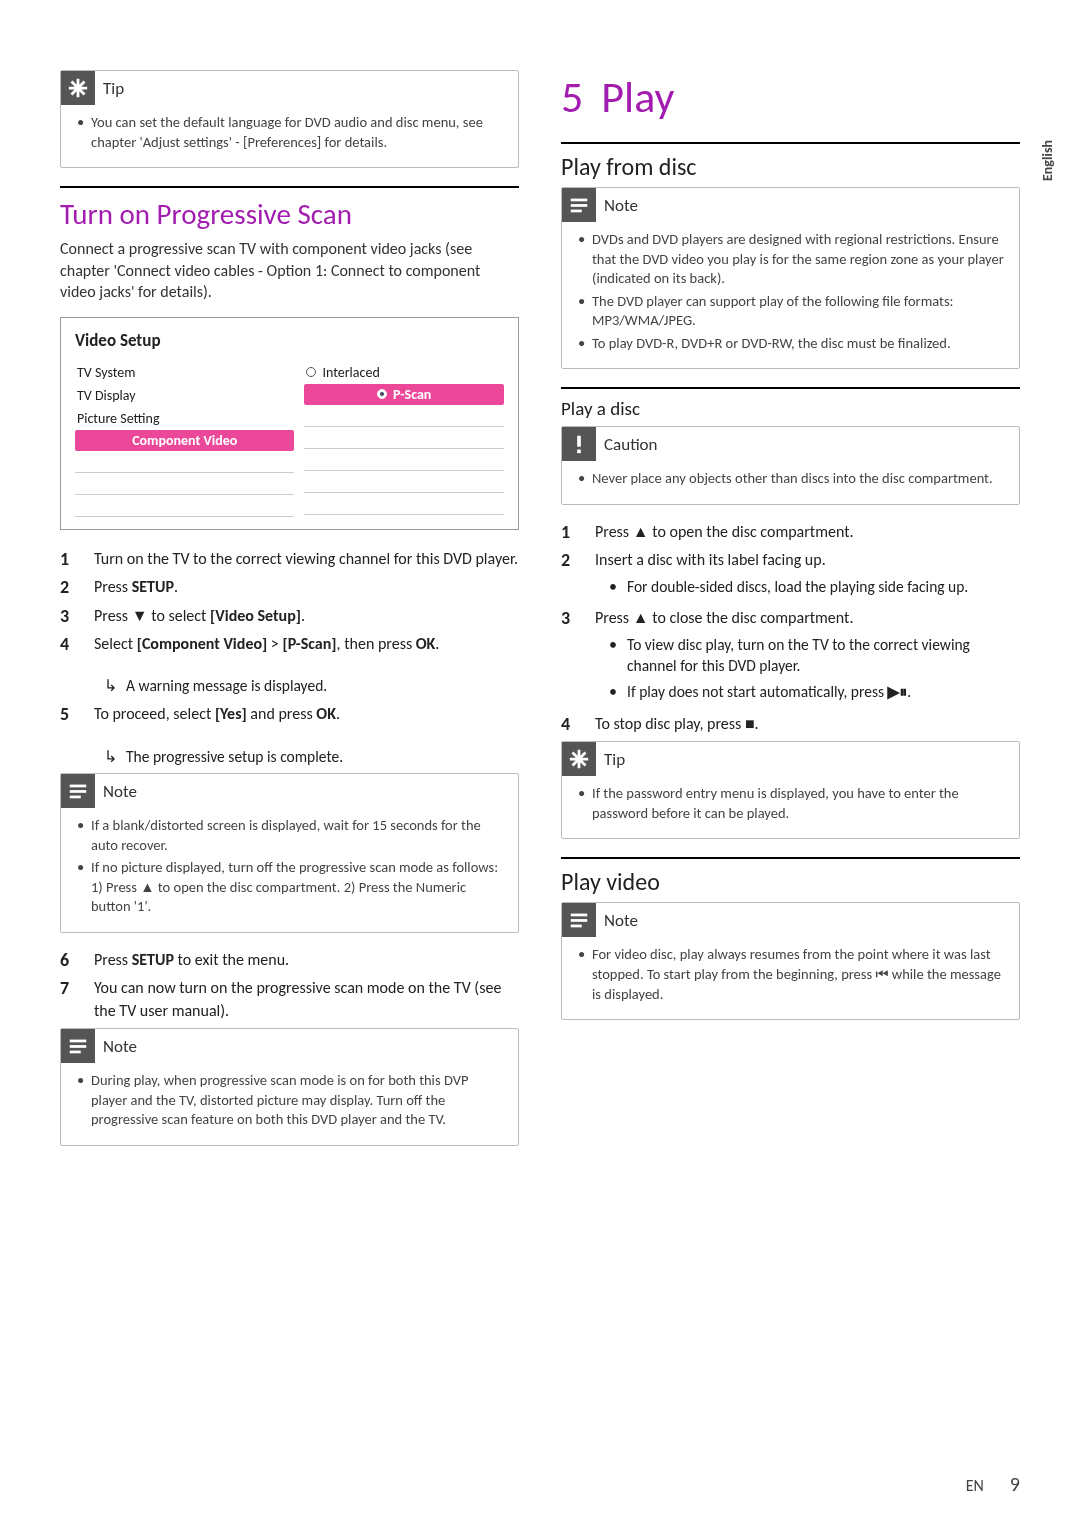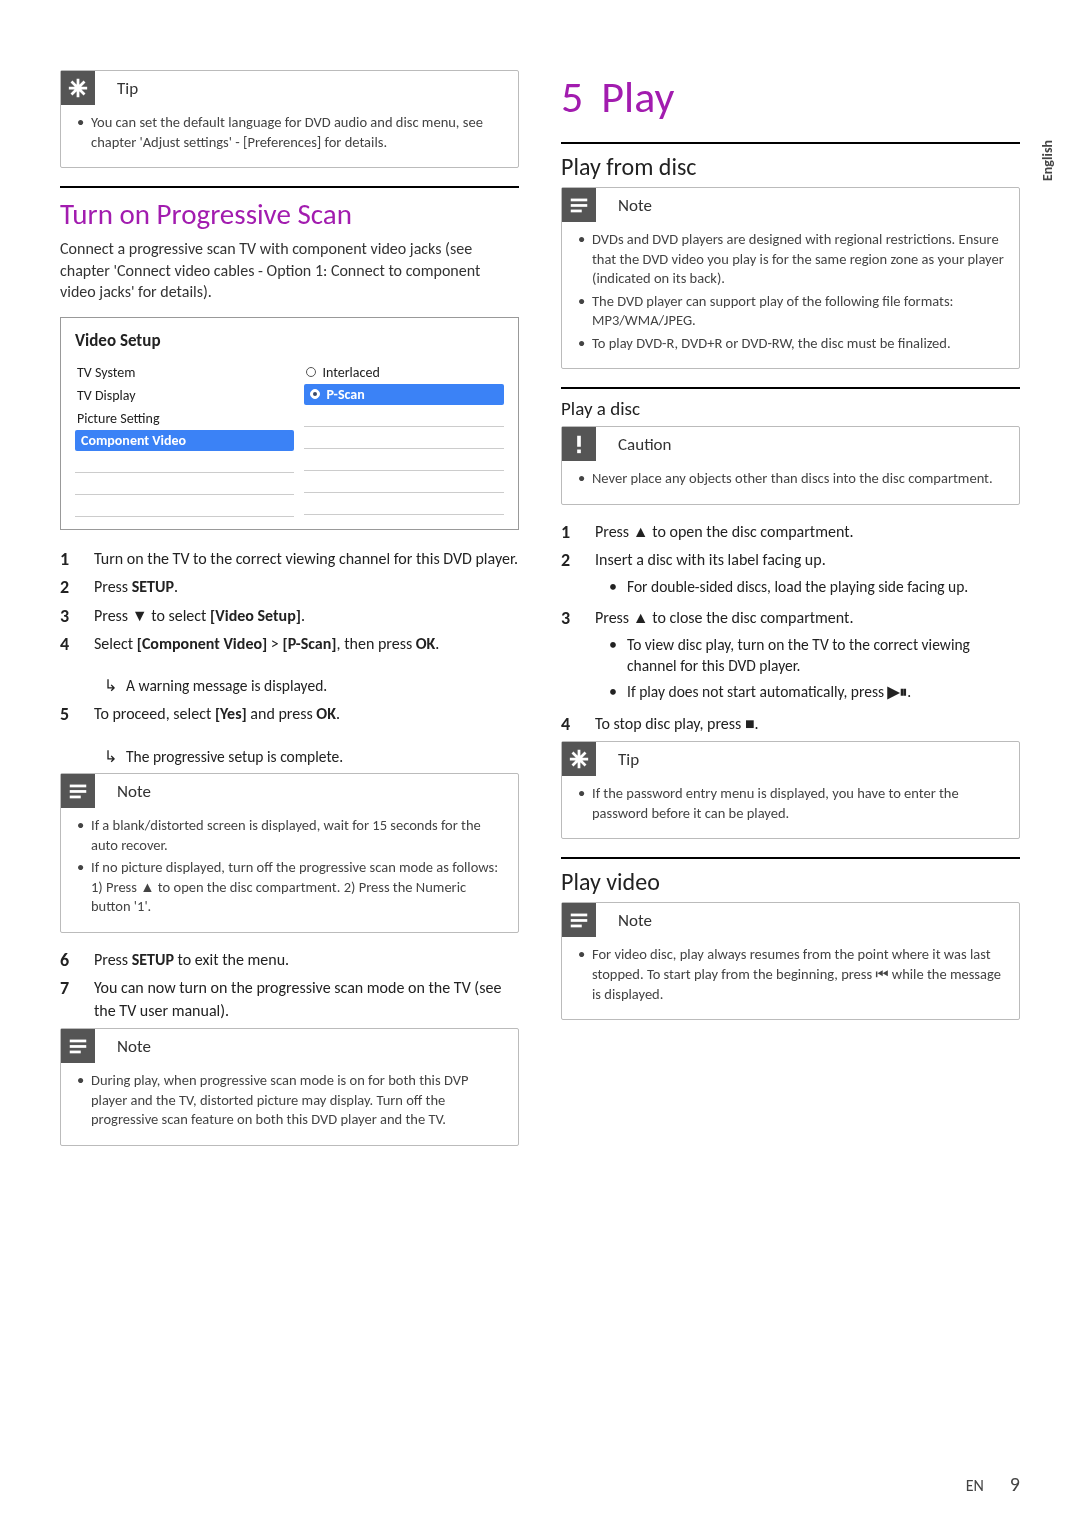--- a/index.html
+++ b/index.html
@@ -28,21 +28,21 @@
     }
     .callout-box {
       border: 1px solid #bbb;
       border-radius: 2px;
       padding: 12px 14px 12px 14px;
       margin-bottom: 16px;
     }
     .callout-header {
       display: flex;
       align-items: center;
-      gap: 22px;
+      gap: 8px;
       margin: -12px 0 8px -14px;
     }
     .callout-header .icon-square {
       width: 34px;
       height: 34px;
       display: flex;
       align-items: center;
       justify-content: center;
       color: #fff;
     }
@@ -127,21 +127,21 @@
     }
     strong, b { font-weight: 600; }
     .menu-ui {
       border: 1px solid #999;
       padding: 12px 14px 8px 14px;
       margin: 14px 0 18px 0;
       background: #fff;
     }
     .menu-ui-title { font-weight: bold; font-size: 17px; margin-bottom: 10px; }
     .menu-row { font-size: 14px; padding: 3px 2px; display:flex; align-items:center; gap:6px; }
-    .menu-row.sel { background: #3b82f6; color: #fff; font-weight: 600; padding: 2px 6px; border-radius: 2px; }
+    .menu-row.sel { background: #ec4899; color: #fff; font-weight: 600; padding: 2px 6px; border-radius: 2px; justify-content: center; }
     .underline-slot { border-bottom: 1px solid #ccc; height: 18px; margin: 4px 0; }
     .radio-o { width: 10px; height: 10px; border: 1.5px solid #555; border-radius: 50%; display:inline-block; }
     .radio-f { width: 10px; height: 10px; border: 1.5px solid #fff; border-radius: 50%; background:#fff; display:inline-block; position:relative; }
     .radio-f::after { content:""; position:absolute; inset:2px; background:#3a4a6a; border-radius:50%; }
     .footer {
       position: absolute;
       bottom: 32px;
       right: 60px;
       font-size: 16px;
       color: #444;

